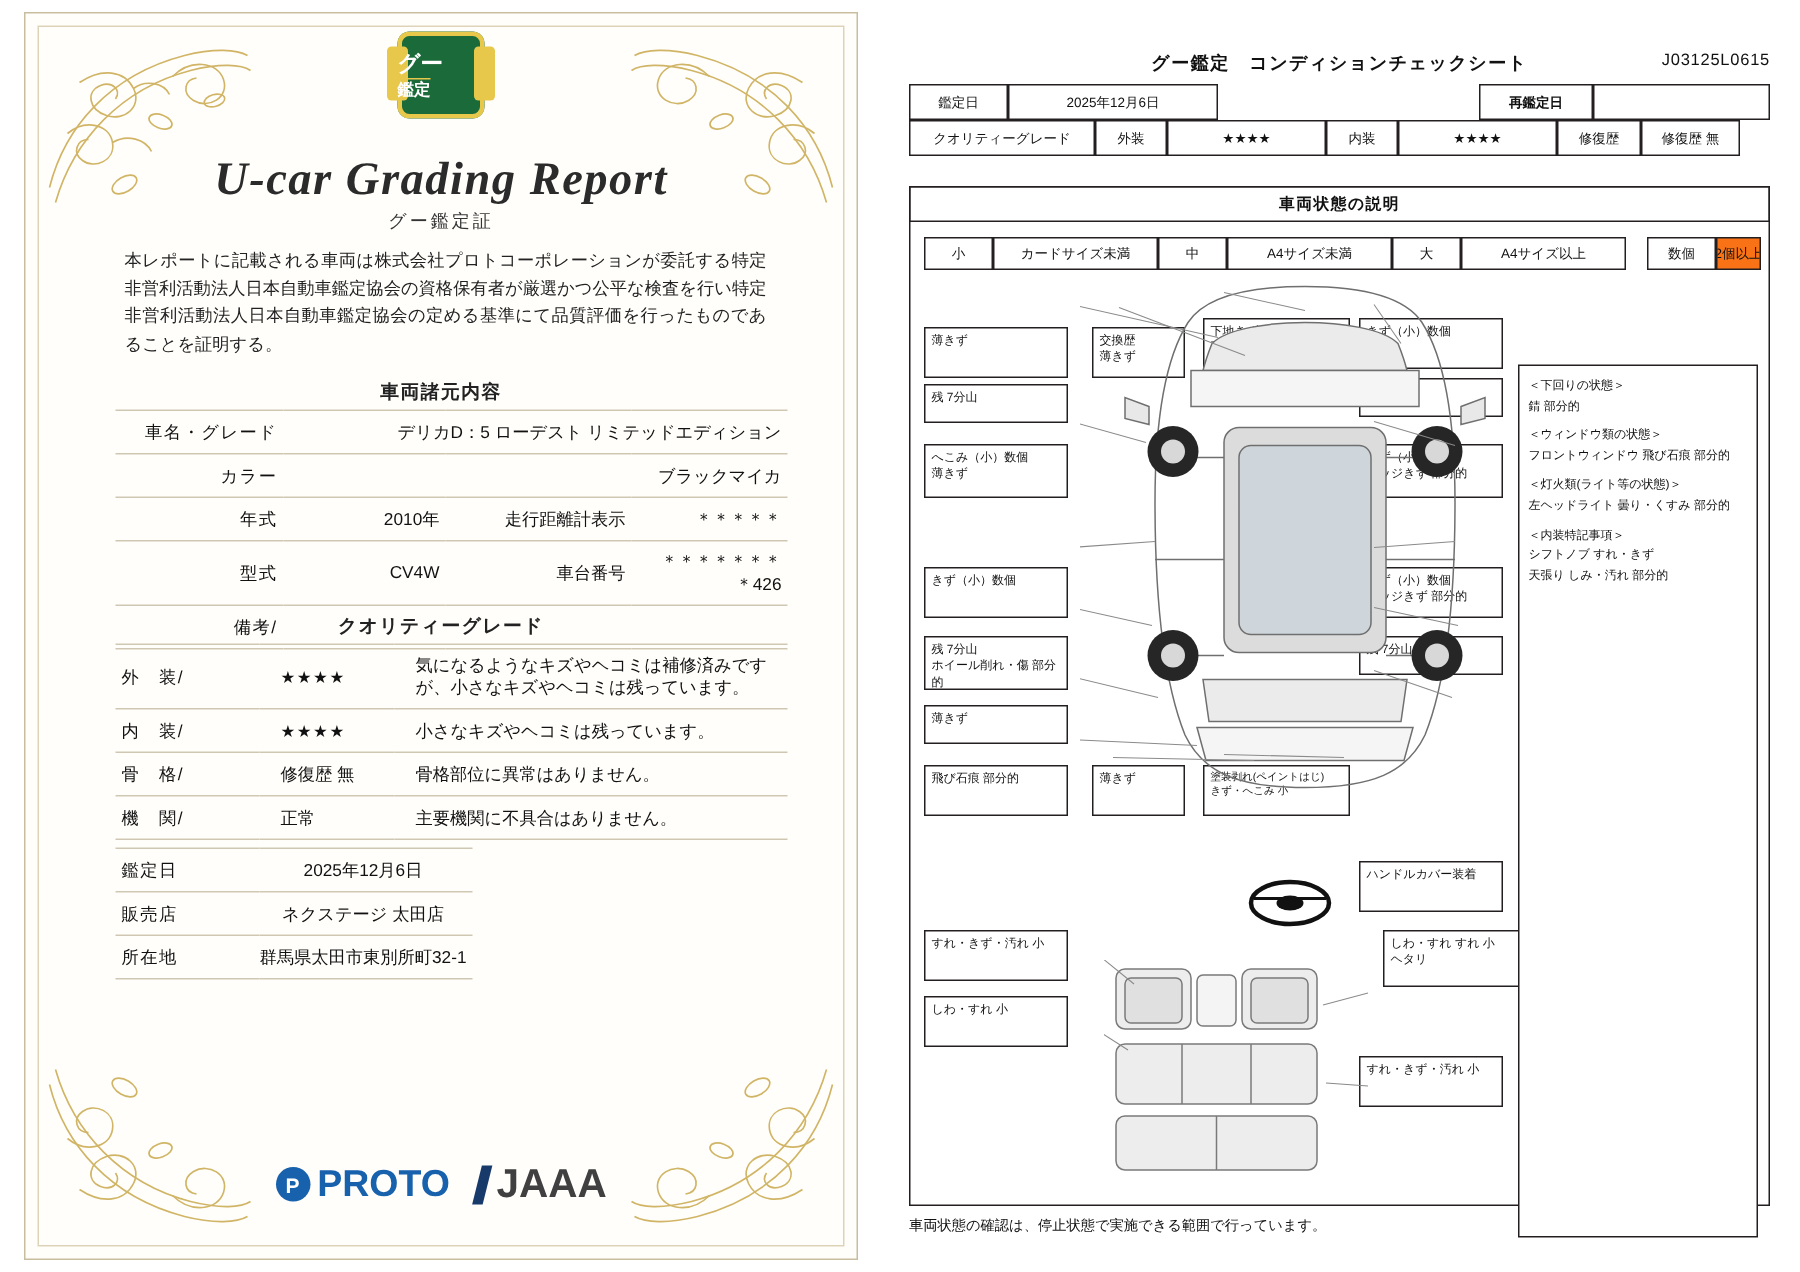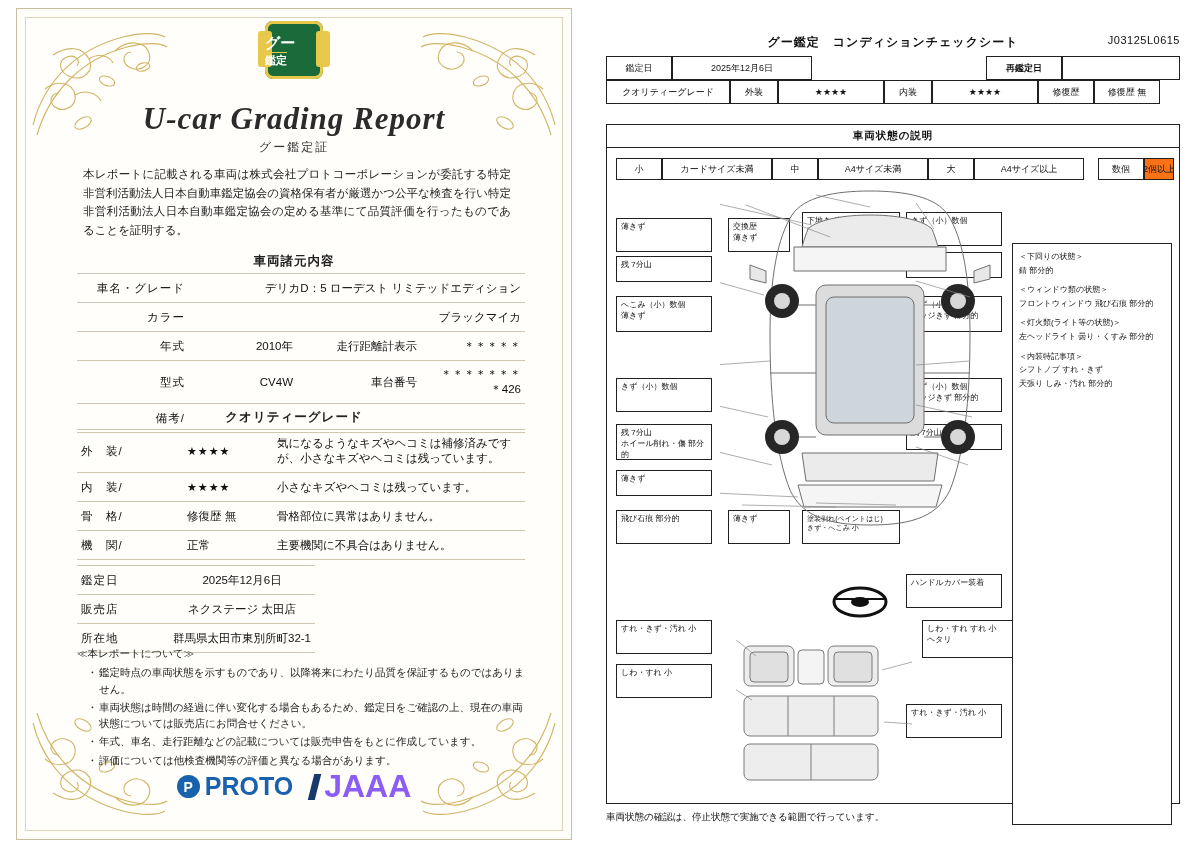--- a/index.html
+++ b/index.html
@@ -109,21 +109,21 @@
 
   .brandbar{
     position:absolute;left:0;right:0;bottom:34px;
     display:flex;align-items:center;justify-content:center;gap:18px;
   }
   .proto{display:flex;align-items:center;gap:5px;color:#1761ad;font-weight:bold;font-size:25px;letter-spacing:0px;font-family:"Liberation Sans",sans-serif;}
   .proto .pmark{
     width:23px;height:23px;border-radius:50%;background:#1761ad;color:#fff;
     font-size:14px;display:flex;align-items:center;justify-content:center;font-weight:bold;
   }
-  .jaaa{display:flex;align-items:center;gap:6px;color:#8b5cf6;font-weight:bold;font-size:32px;}
+  .jaaa{display:flex;align-items:center;gap:6px;color:#404040;font-weight:bold;font-size:27px;}
   .jaaa .jmark{
     width:7px;height:26px;background:#173a6b;transform:skewX(-14deg);
   }
 
   
   .sheet{
     position:absolute;left:600px;top:10px;width:586px;height:820px;
     box-sizing:border-box;
     font-size:9px;
     color:#111;
@@ -316,29 +316,20 @@
         <td class="lbl">販売店</td>
         <td class="val" style="text-align:center;padding-left:0">ネクステージ 太田店</td>
       </tr>
       <tr>
         <td class="lbl">所在地</td>
         <td class="val" style="text-align:center;padding-left:0">群馬県太田市東別所町32-1</td>
       </tr>
     </tbody>
       </table>
 
-    <div class="notes">
-      <div class="nh">≪本レポートについて≫</div>
-      <ul>
-        <li>鑑定時点の車両状態を示すものであり、以降将来にわたり品質を保証するものではありません。</li>
-        <li>車両状態は時間の経過に伴い変化する場合もあるため、鑑定日をご確認の上、現在の車両状態については販売店にお問合せください。</li>
-        <li>年式、車名、走行距離などの記載については販売申告をもとに作成しています。</li>
-        <li>評価については他検査機関等の評価と異なる場合があります。</li>
-      </ul>
-    </div>
 
     <div class="brandbar">
       <div class="proto">
         <span class="pmark">P</span>
         <span>PROTO</span>
       </div>
       <div class="jaaa">
         <span class="jmark"></span>
         <span>JAAA</span>
       </div>

